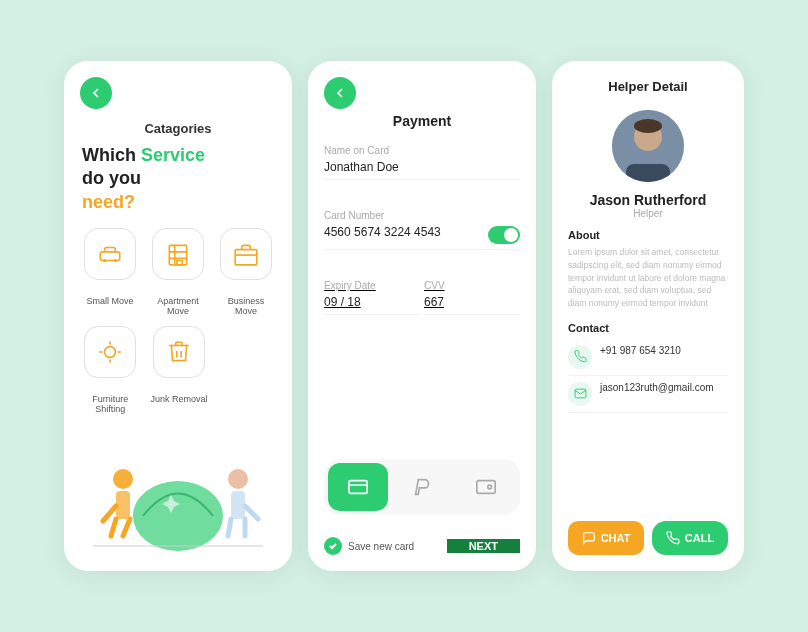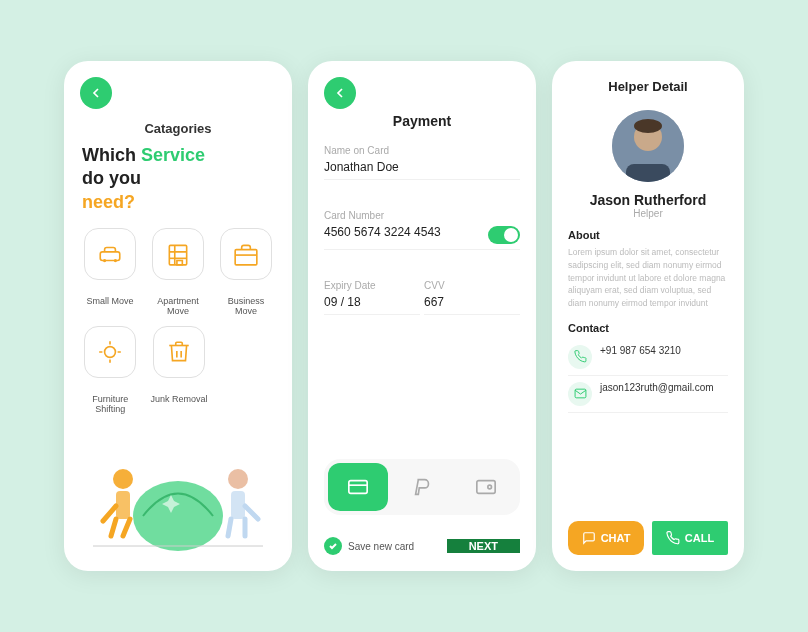--- a/index.html
+++ b/index.html
@@ -203,20 +203,21 @@
       height: 14px;
       background: #fff;
       border-radius: 50%;
       top: 2px;
       right: 2px;
     }
 
     .expiry-cvv {
       display: flex;
       gap: 4px;
+      text-decoration: underline;
     }
 
     .payment-methods {
       display: flex;
       background: #f7f7f7;
       border-radius: 16px;
       margin: 0 16px;
       padding: 4px;
       gap: 4px;
       margin-bottom: 12px;
@@ -397,21 +398,21 @@
       align-items: center;
       justify-content: center;
       gap: 5px;
     }
 
     .btn-call {
       flex: 1;
       background: #2ecc71;
       color: #fff;
       border: none;
-      border-radius: 2px;
+      border-radius: 14px;
       padding: 10px 6px;
       font-size: 11px;
       font-weight: 700;
       cursor: pointer;
       display: flex;
       align-items: center;
       justify-content: center;
       gap: 5px;
     }
 

